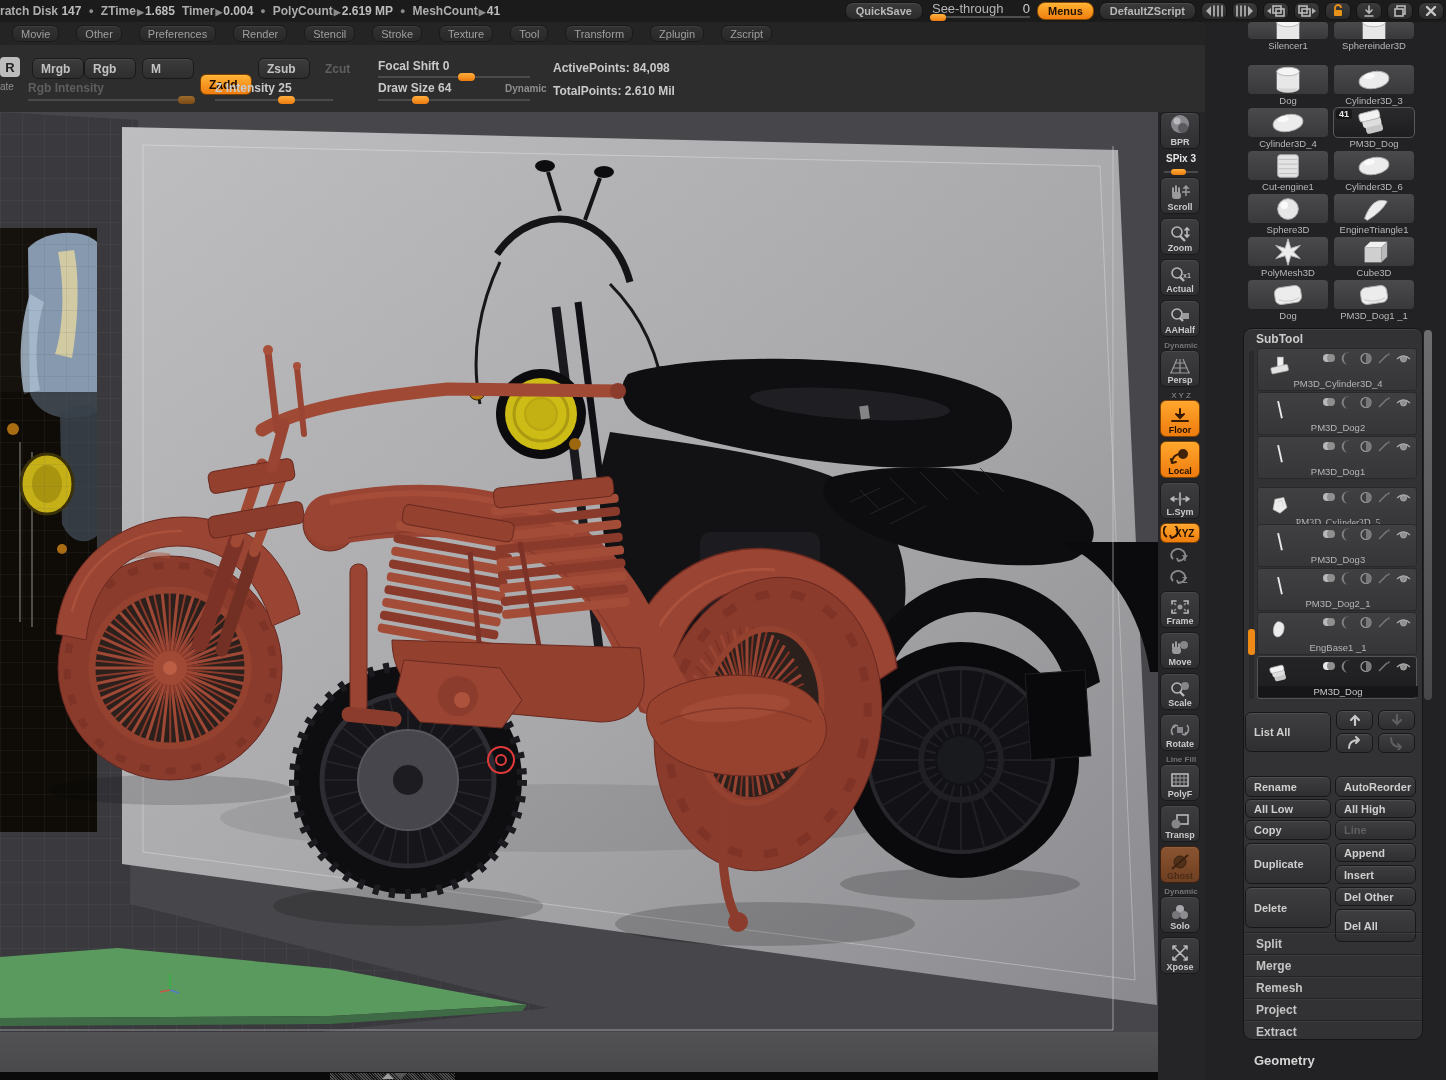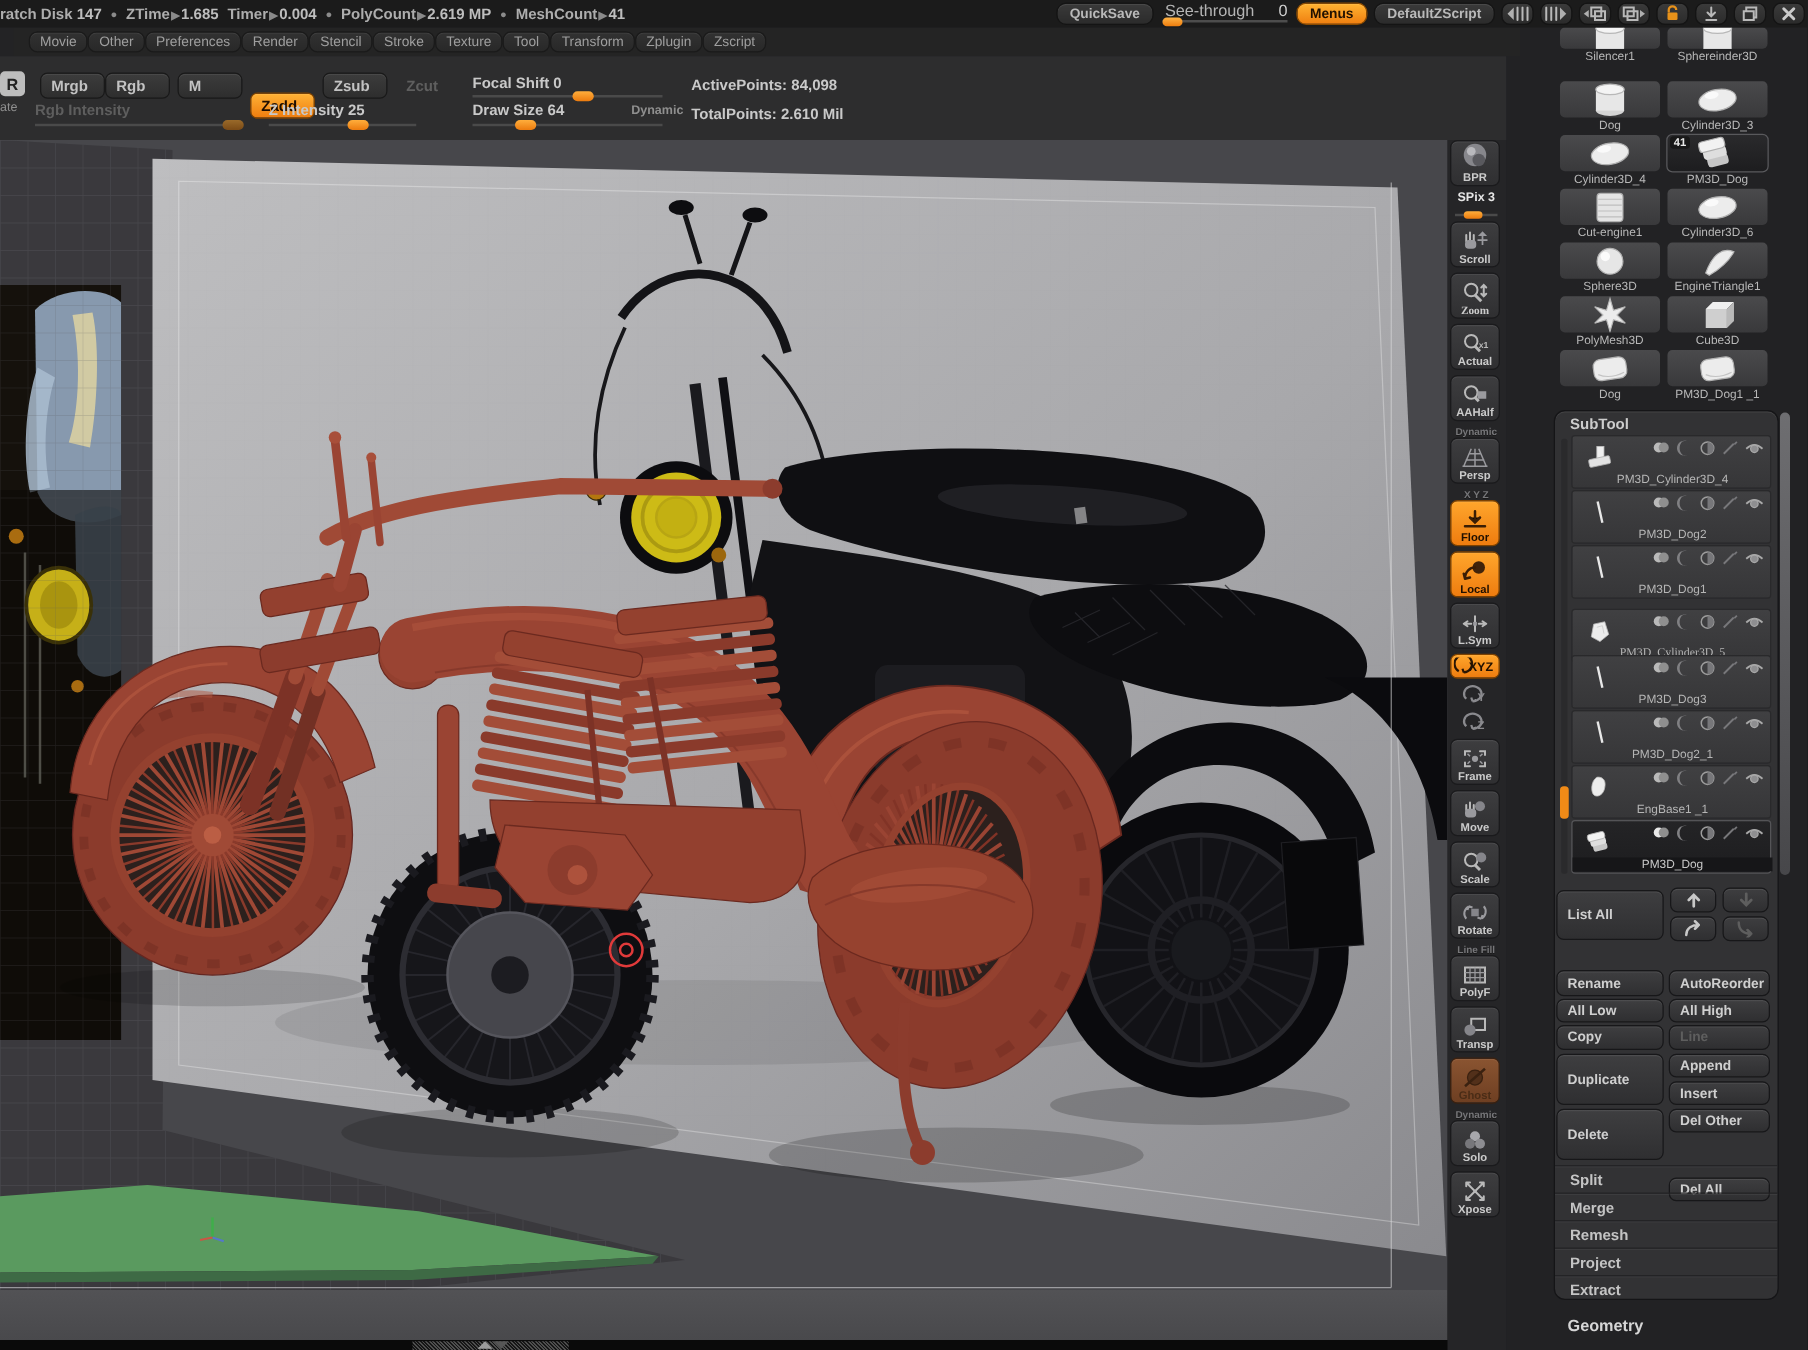--- a/index.html
+++ b/index.html
@@ -25,21 +25,21 @@
   #seethrough .val { position:absolute; right:2px; top:0; color:#cfcfcf; }
   #seethrough .track { position:absolute; left:2px; right:2px; bottom:3px; height:2px; background:#4d4d4d; }
   #seethrough .knob { position:absolute; left:2px; bottom:0; width:16px; height:7px; border-radius:4px;
                       background:linear-gradient(#ffb344,#ee7d0e); }
   .winbtn { width:26px; height:18px; background:linear-gradient(#3a3a3a,#2b2b2b); border:1px solid #141414;
             border-radius:7px; display:flex; align-items:center; justify-content:center; }
   .winbtn svg { display:block; }
 
   
   #menubar { position:absolute; left:0; top:22px; width:1205px; height:23px; background:#242424;
-             display:flex; align-items:center; gap:0; padding-left:12px; z-index:25;margin-left:11px; }
+             display:flex; align-items:center; gap:17px; padding-left:12px; z-index:25; }
   .menu-item { height:17px; padding:0 8px; background:linear-gradient(#323232,#282828); border:1px solid #1a1a1a;
                border-radius:7px; font-size:11px; color:#9f9f9f; display:flex; align-items:center;
                box-shadow:inset 0 1px 0 rgba(255,255,255,.06); }
 
   
   #toolbar { position:absolute; left:0; top:45px; width:1205px; height:67px; background:#2d2d2e; z-index:25; }
   .tool-btn { position:absolute; top:13px; width:52px; height:21px; background:linear-gradient(#3c3c3c,#2e2e2e);
               border:1px solid #191919; border-radius:6px; font-size:12px; font-weight:bold; color:#c3c3c3;
               display:flex; align-items:center; padding-left:8px; box-shadow:inset 0 1px 0 rgba(255,255,255,.07); }
   .tool-btn.active { background:linear-gradient(#ffb236,#ee7d0f); color:#1d0d00; border-color:#7d4200;margin-top:16px; }
@@ -654,21 +654,21 @@
         <div class="knob"></div>
       </div>
       <div class="shelf-btn" style="top: 65px; height: 37px;">
         <svg width="22" height="18" viewBox="0 0 22 18">
           <path d="M4,9 v-5 M7,8 v-6 M10,9 v-5" stroke="#b9b9b9" stroke-width="1.6" fill="none" stroke-linecap="round"></path>
           <rect x="3" y="8" width="9" height="7" rx="3" fill="#9a9a9e"></rect>
           <path d="M17,4 v8 M13,8 h8 M17,2 l-2,2 h4 Z" stroke="#9a9a9e" stroke-width="1.4" fill="#9a9a9e"></path>
         </svg>
         <div class="lab">Scroll</div>
       </div>
-      <div class="shelf-btn" style="top: 106px; height: 37px; font-family: Liberation Serif, serif;">
+      <div class="shelf-btn" style="top: 106px; height: 37px;">
         <svg width="22" height="18" viewBox="0 0 22 18">
           <circle cx="8" cy="7" r="5" stroke="#b9b9b9" stroke-width="1.6" fill="none" stroke-linecap="round"></circle>
           <path d="M11,11 L16,16" stroke="#b9b9b9" stroke-width="2.4"></path>
           <path d="M18,3 v9 M16,5 l2,-2 2,2 M16,10 l2,2 2,-2" stroke="#b9b9b9" stroke-width="1.6" fill="none" stroke-linecap="round"></path>
         </svg>
         <div class="lab">Zoom</div>
       </div>
       <div class="shelf-btn" style="top: 147px; height: 37px;">
         <svg width="22" height="18" viewBox="0 0 22 18">
           <circle cx="8" cy="7" r="5" stroke="#b9b9b9" stroke-width="1.6" fill="none" stroke-linecap="round"></circle>
@@ -1211,21 +1211,21 @@
       <div class="panel-btn" style="left: 1335px; top: 776px; width: 81px; height: 21px;">AutoReorder</div>
       <div class="panel-btn" style="left: 1245px; top: 799px; width: 86px; height: 19px;">All Low</div>
       <div class="panel-btn" style="left: 1335px; top: 799px; width: 81px; height: 19px;">All High</div>
       <div class="panel-btn" style="left: 1245px; top: 820px; width: 86px; height: 20px;">Copy</div>
       <div class="panel-btn dim" style="left: 1335px; top: 820px; width: 81px; height: 20px;">Line</div>
       <div class="panel-btn" style="left: 1245px; top: 843px; width: 86px; height: 41px;">Duplicate</div>
       <div class="panel-btn" style="left: 1335px; top: 843px; width: 81px; height: 19px;">Append</div>
       <div class="panel-btn" style="left: 1335px; top: 865px; width: 81px; height: 19px;">Insert</div>
       <div class="panel-btn" style="left: 1245px; top: 887px; width: 86px; height: 41px;">Delete</div>
       <div class="panel-btn" style="left: 1335px; top: 887px; width: 81px; height: 19px;">Del Other</div>
-      <div class="panel-btn" style="left: 1335px; top: 909px; width: 81px; height: 19px; margin-top: 33px;">Del All</div>
+      <div class="panel-btn" style="left: 1335px; top: 909px; width: 81px; height: 33px;">Del All</div>
     </div>
   <div id="subtool-sections">
       <div class="section-row" style="top: 932px;">Split</div>
       <div class="section-row" style="top: 954px;">Merge</div>
       <div class="section-row" style="top: 976px;">Remesh</div>
       <div class="section-row" style="top: 998px;">Project</div>
       <div class="section-row" style="top: 1020px;">Extract</div>
     </div>
   <div id="geometry-label">Geometry</div>
 

